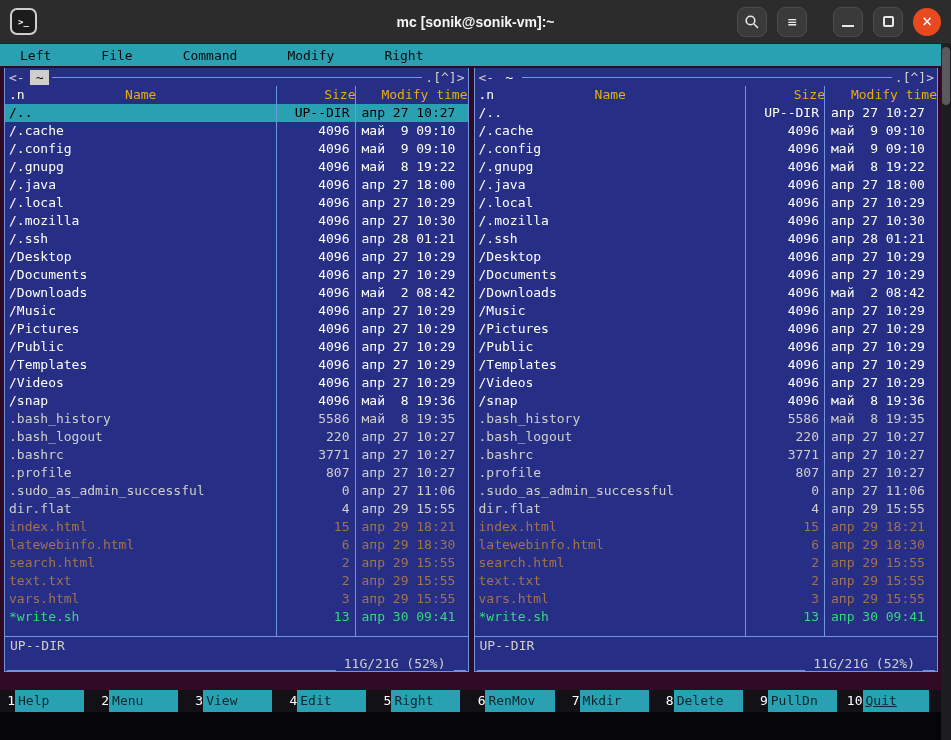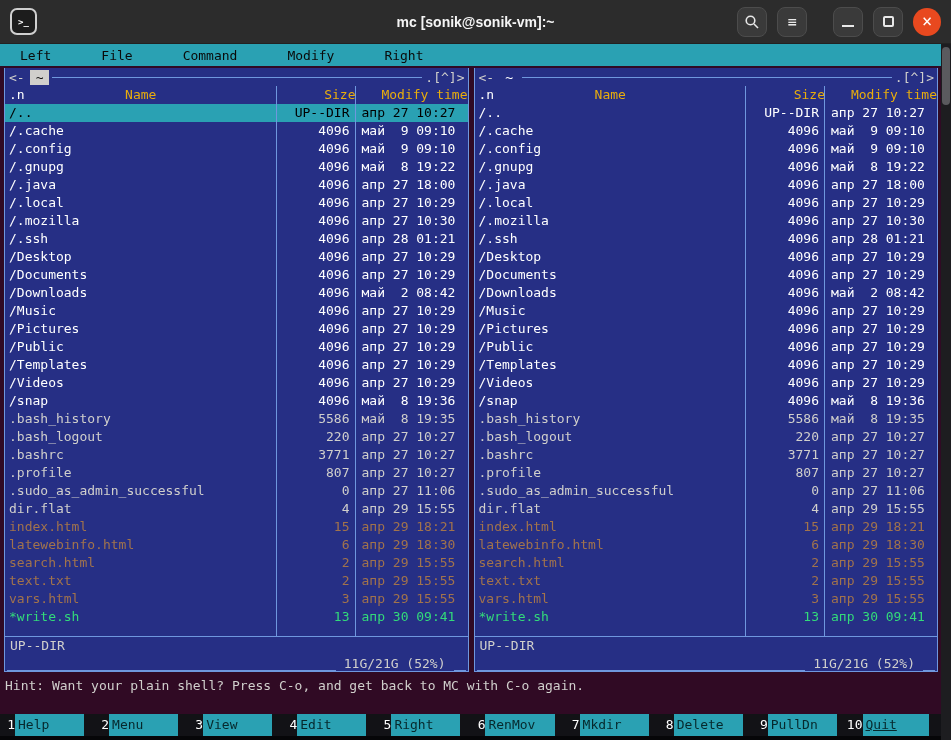--- a/index.html
+++ b/index.html
@@ -484,21 +484,20 @@
           <div class="pmini">UP--DIR</div>
           <div class="pbottom">
             <span class="bline grow"></span>
             <span class="pfree">11G/21G (52%)</span>
             <span class="bline end"></span>
           </div>
         </div>
 
       </div>
 
-      <div class="hint">Hint: Want your plain shell? Press C-o, and get back to MC with C-o again.</div>
 
       <div class="cmdline">
         <span>sonik@sonik-vm:~$</span><span class="cursor"></span>
       </div>
 
       <div class="keybar">
         <div class="fn">
             <span class="fn-num">1</span>
             <span class="fn-label">Help</span>
           </div>

